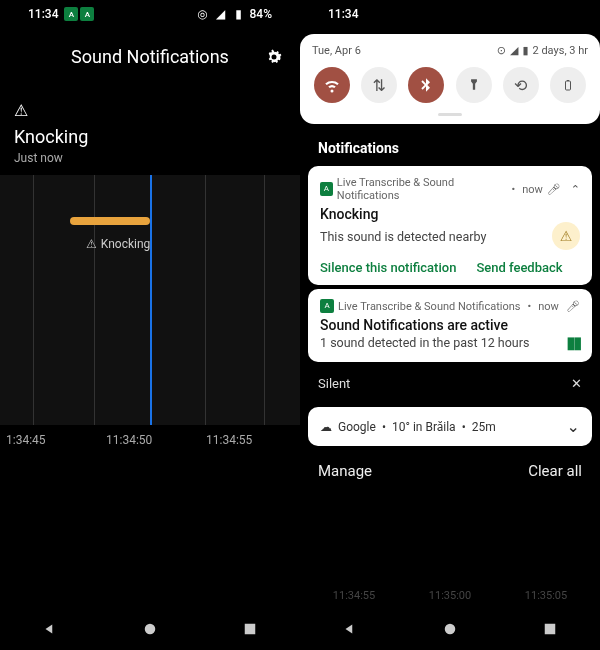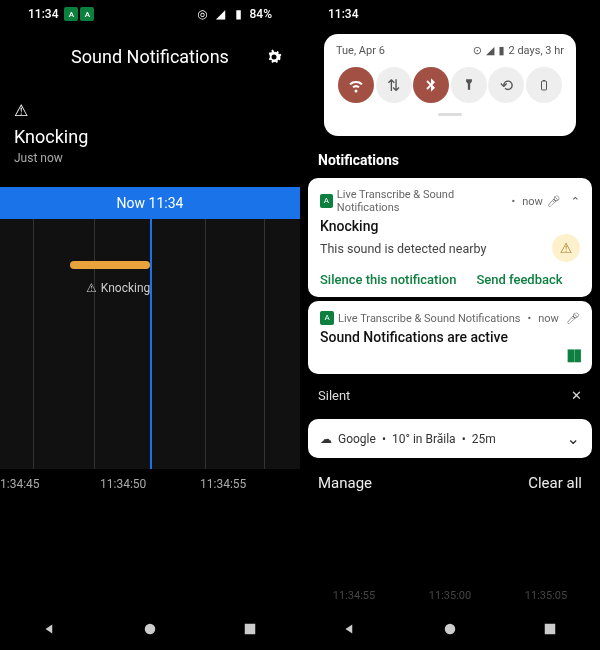--- a/index.html
+++ b/index.html
@@ -23,29 +23,29 @@
   
   .now-bar { background: #1a73e8; color: #fff; text-align: center; padding: 8px 0; font-size: 14px; margin-top: 12px; }
   
   .timeline { position: relative; height: 250px; background: #111; margin-top: 0; }
   .grid-line { position: absolute; top: 0; bottom: 0; width: 1px; background: #333; }
   .g1 { left: 33px; } .g2 { left: 94px; } .g3 { left: 150px; background:#1a73e8; width:2px;} .g4 { left: 205px; } .g5 { left: 264px; }
   .orange-bar { position: absolute; top: 42px; left: 70px; width: 80px; height: 8px; background: #e8a33d; border-radius: 4px; }
   .tl-label { position: absolute; top: 62px; left: 86px; color: #ccc; font-size: 12px; display:flex; align-items:center; gap:4px;}
   
   .time-axis { display: flex; padding: 8px 0; color: #aaa; font-size: 12px; }
-  .time-axis span { flex: 1; text-align: left; }
+  .time-axis span { flex: 1; text-align: left; padding-left: 6px;}
   
   
   .navbar { position: absolute; bottom: 0; left: 0; right: 0; height: 42px; display: flex; align-items: center; justify-content: space-around; background: #000; }
   .nav-btn { width: 18px; height: 18px; }
   
   
   .phone-r .statusbar { color:#fff; }
-  .qs-panel { margin: 6px 24px; background: #fff; border-radius: 14px; padding: 10px 12px 20px; }
+  .qs-panel { margin: 6px 0; background: #fff; border-radius: 14px; padding: 10px 12px 8px; }
   .qs-top { display: flex; align-items: center; font-size: 11px; color: #555; }
   .qs-top .r { margin-left: auto; display:flex; align-items:center; gap:4px;}
   .qs-row { display: flex; justify-content: space-between; padding: 10px 2px 4px; }
   .qs-tile { width: 36px; height: 36px; border-radius: 50%; background: #eee; display: flex; align-items: center; justify-content: center; color: #555; font-size:16px;}
   .qs-tile.active { background: #a15043; color: #fff; }
   .qs-handle { width: 24px; height: 3px; background: #ddd; border-radius: 2px; margin: 6px auto 0; }
   
   .shade-label { color: #fff; font-size: 14px; font-weight: 700; padding: 10px 18px 6px; }
   
   .notif { margin: 4px 8px; background: #fff; border-radius: 10px; padding: 10px 12px; }
@@ -97,21 +97,20 @@
         </svg>
     </span>
   </div>
 
   <div class="event-block">
     <div class="warn-icon">⚠</div>
     <div class="event-title">Knocking</div>
     <div class="event-sub">Just now</div>
   </div>
 
-  <div class="now-bar">Now 11:34</div>
 
   <div class="timeline">
     <div class="grid-line g1"></div>
     <div class="grid-line g2"></div>
     <div class="grid-line g3"></div>
     <div class="grid-line g4"></div>
     <div class="grid-line g5"></div>
     <div class="orange-bar"></div>
     <div class="tl-label">
       <span>⚠</span>
@@ -216,20 +215,21 @@
       <span class="notif-app-icon">A</span>
       <span>Live Transcribe &amp; Sound Notifications</span>
       <span class="dot"></span>
       <span>now</span>
       <span class="tail">
           <span>🎤︎</span>
         </span>
     </div>
     <div class="notif-title">Sound Notifications are active</div>
     <div class="notif-body">
+      <span>1 sound detected in the past 12 hours</span>
       <span class="pause">▮▮</span>
     </div>
   </div>
 
   <div class="silent-row">
     <span>Silent</span>
     <span class="x">✕</span>
   </div>
 
   <div class="weather">

